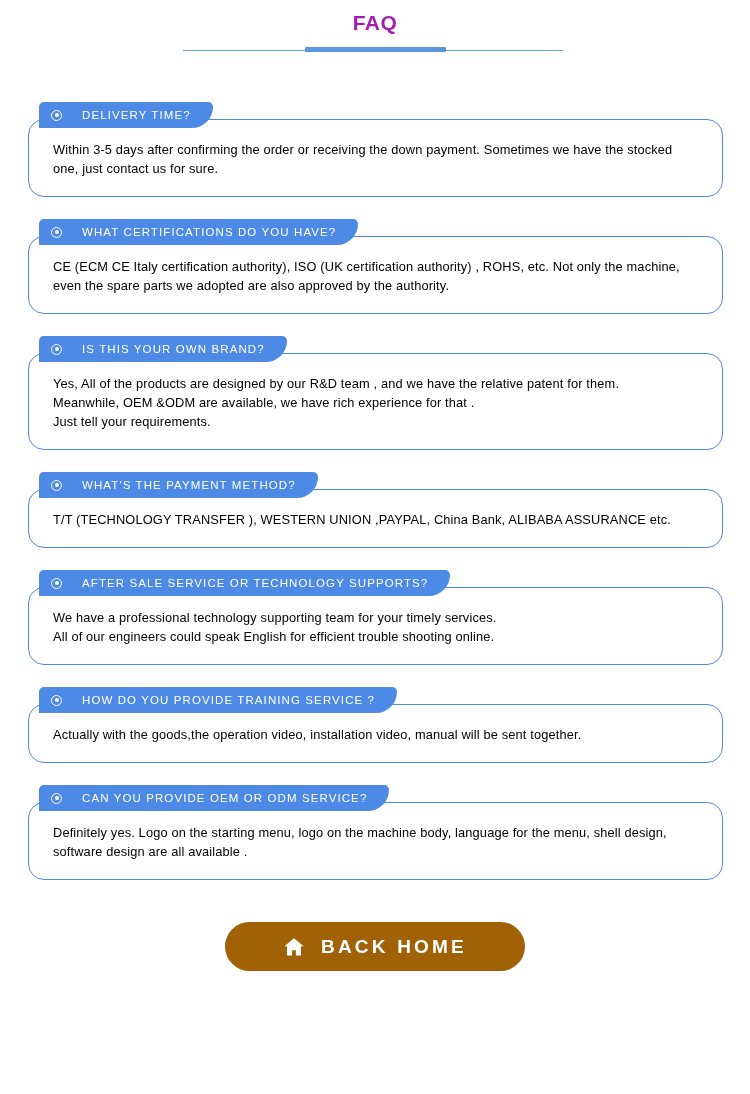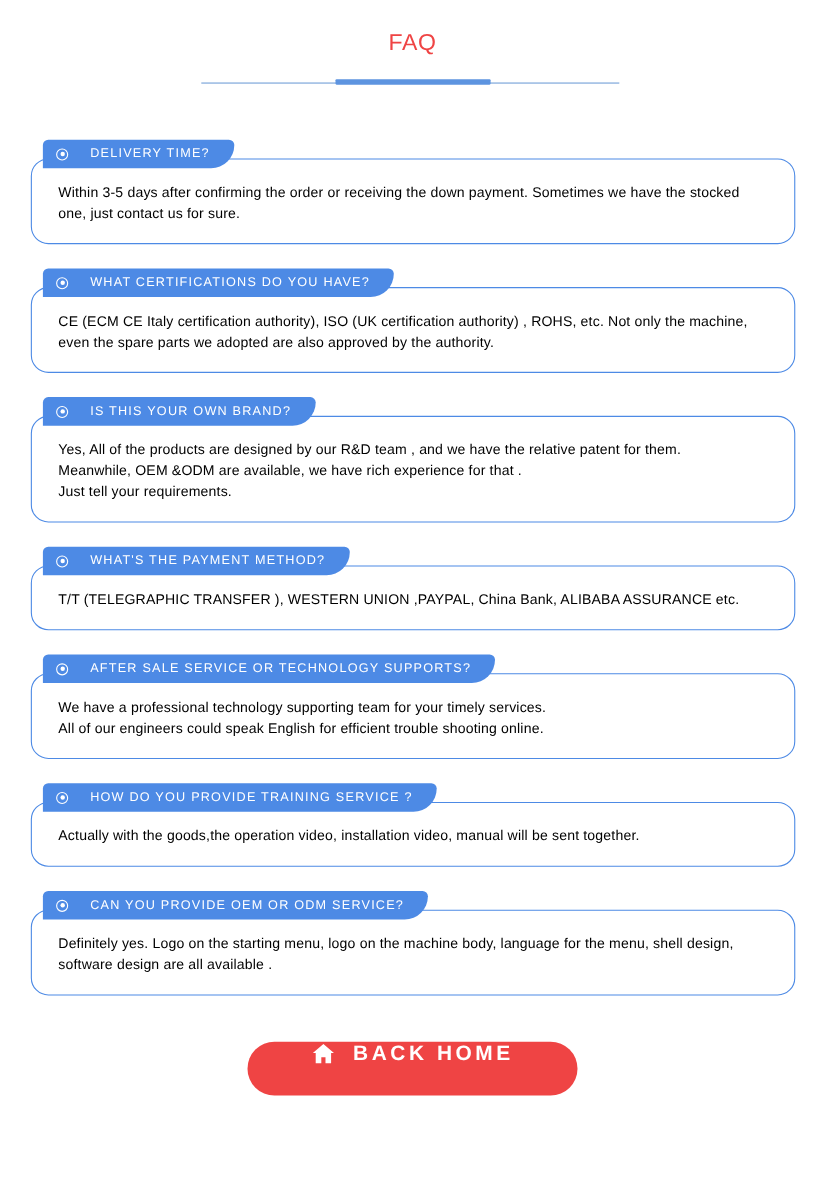--- a/index.html
+++ b/index.html
@@ -18,25 +18,25 @@
 
   
   .page-header {
     width: 750px;
     padding-top: 8px;
     text-align: center;
     position: relative;
   }
   .page-title {
     font-size: 21px;
-    font-weight: 400;
-    color: #ef4444;
+    font-weight: 700;
+    color: #a21caf;
     letter-spacing: 0.5px;
     line-height: 30px;
-    margin: 16px;
+    margin: 0;
     font-family: "Liberation Sans", "DejaVu Sans", sans-serif;
   }
   .title-rule-wrap {
     position: relative;
     width: 750px;
     height: 10px;
     margin-top: 7px;
   }
   .title-rule-thin {
     position: absolute;
@@ -124,26 +124,26 @@
   }
 
   
   .footer-area {
     width: 750px;
     text-align: center;
     margin-top: 42px;
   }
   .back-home-btn {
     display: inline-flex;
-    align-items: flex-start;
+    align-items: center;
     justify-content: center;
     gap: 16px;
     width: 300px;
     height: 49px;
-    background: #ef4444;
+    background: #a16207;
     border: none;
     border-radius: 26px;
     color: #ffffff;
     font-size: 19px;
     font-weight: 700;
     letter-spacing: 3.2px;
     cursor: pointer;
     font-family: "Liberation Sans", "DejaVu Sans", sans-serif;
   }
   .home-icon svg { display: block; }
@@ -175,21 +175,21 @@
     <div class="faq-item"><div class="faq-question">
         <span class="q-icon"></span>
         <span class="q-label">IS THIS YOUR OWN BRAND?</span>
       </div><div class="faq-answer">
         <p>Yes, All of the products are designed by our R&amp;D team , and we have the relative patent for them.<br>Meanwhile, OEM &amp;ODM are available, we have rich experience for that .<br>Just tell your requirements.</p>
       </div></div>
     <div class="faq-item"><div class="faq-question">
         <span class="q-icon"></span>
         <span class="q-label">WHAT'S THE PAYMENT METHOD?</span>
       </div><div class="faq-answer">
-        <p>T/T (TELEGRAPHIC TRANSFER ), WESTERN UNION ,PAYPAL, China Bank, ALIBABA ASSURANCE etc.</p>
+        <p>T/T (TECHNOLOGY TRANSFER ), WESTERN UNION ,PAYPAL, China Bank, ALIBABA ASSURANCE etc.</p>
       </div></div>
     <div class="faq-item"><div class="faq-question">
         <span class="q-icon"></span>
         <span class="q-label">AFTER SALE SERVICE OR TECHNOLOGY SUPPORTS?</span>
       </div><div class="faq-answer">
         <p>We have a professional technology supporting team for your timely services.<br>All of our engineers could speak English for efficient trouble shooting online.</p>
       </div></div>
     <div class="faq-item"><div class="faq-question">
         <span class="q-icon"></span>
         <span class="q-label">HOW DO YOU PROVIDE TRAINING SERVICE ?</span>

